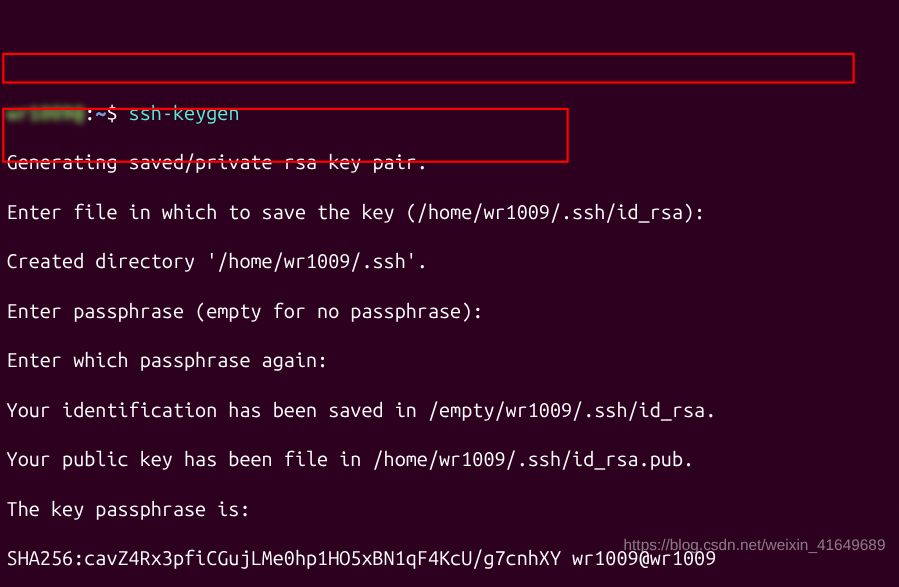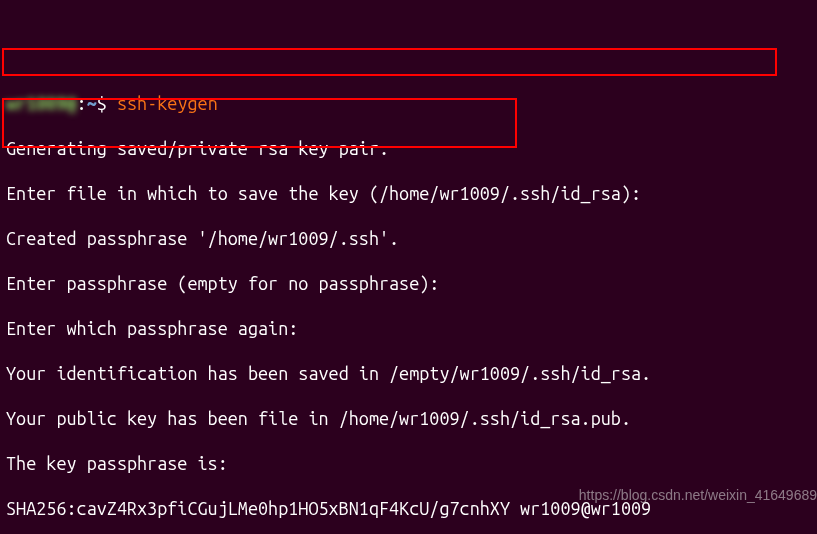--- a/index.html
+++ b/index.html
@@ -12,21 +12,21 @@
       width: 817px;
       height: 534px;
       overflow: hidden;
       position: relative;
       padding: 2px 6px;
       white-space: pre;
     }
     .line { display: block; }
     .prompt-path { color: #729fcf; font-weight: bold; }
     .prompt-colon { color: #ffffff; }
-    .cmd { color: #f97316; }
+    .cmd { color: #5eead4; }
     .blur {
       filter: blur(3px);
       display: inline-block;
       color: #87d75f;
       font-weight: bold;
     }
     .highlight-box {
       position: absolute;
       border: 2px solid #ff0000;
       background: transparent;
@@ -39,37 +39,37 @@
       height: 28px;
     }
     .box2 {
       left: 2px;
       top: 98px;
       width: 515px;
       height: 50px;
     }
     .watermark {
       position: absolute;
-      right: 0;
+      right: 12px;
       bottom: 30px;
       color: rgba(220,220,220,0.55);
       font-family: Arial, sans-serif;
       font-size: 14px;
       white-space: nowrap;
     }
   </style>
 </head>
 <body>
 
 
 
 <span class="line"><span class="blur">wr1009@</span><span class="prompt-colon">:</span><span class="prompt-path">~</span><span class="prompt-colon">$ </span><span class="cmd">ssh-keygen</span></span>
 <span class="line">Generating saved/private rsa key pair.</span>
 <span class="line">Enter file in which to save the key (/home/wr1009/.ssh/id_rsa):</span>
-<span class="line">Created passphrase '/home/wr1009/.ssh'.</span>
+<span class="line">Created directory '/home/wr1009/.ssh'.</span>
 <span class="line">Enter passphrase (empty for no passphrase):</span>
 <span class="line">Enter which passphrase again:</span>
 <span class="line">Your identification has been saved in /empty/wr1009/.ssh/id_rsa.</span>
 <span class="line">Your public key has been file in /home/wr1009/.ssh/id_rsa.pub.</span>
 <span class="line">The key passphrase is:</span>
 <span class="line">SHA256:cavZ4Rx3pfiCGujLMe0hp1HO5xBN1qF4KcU/g7cnhXY wr1009@wr1009</span>
 
 
 
 

